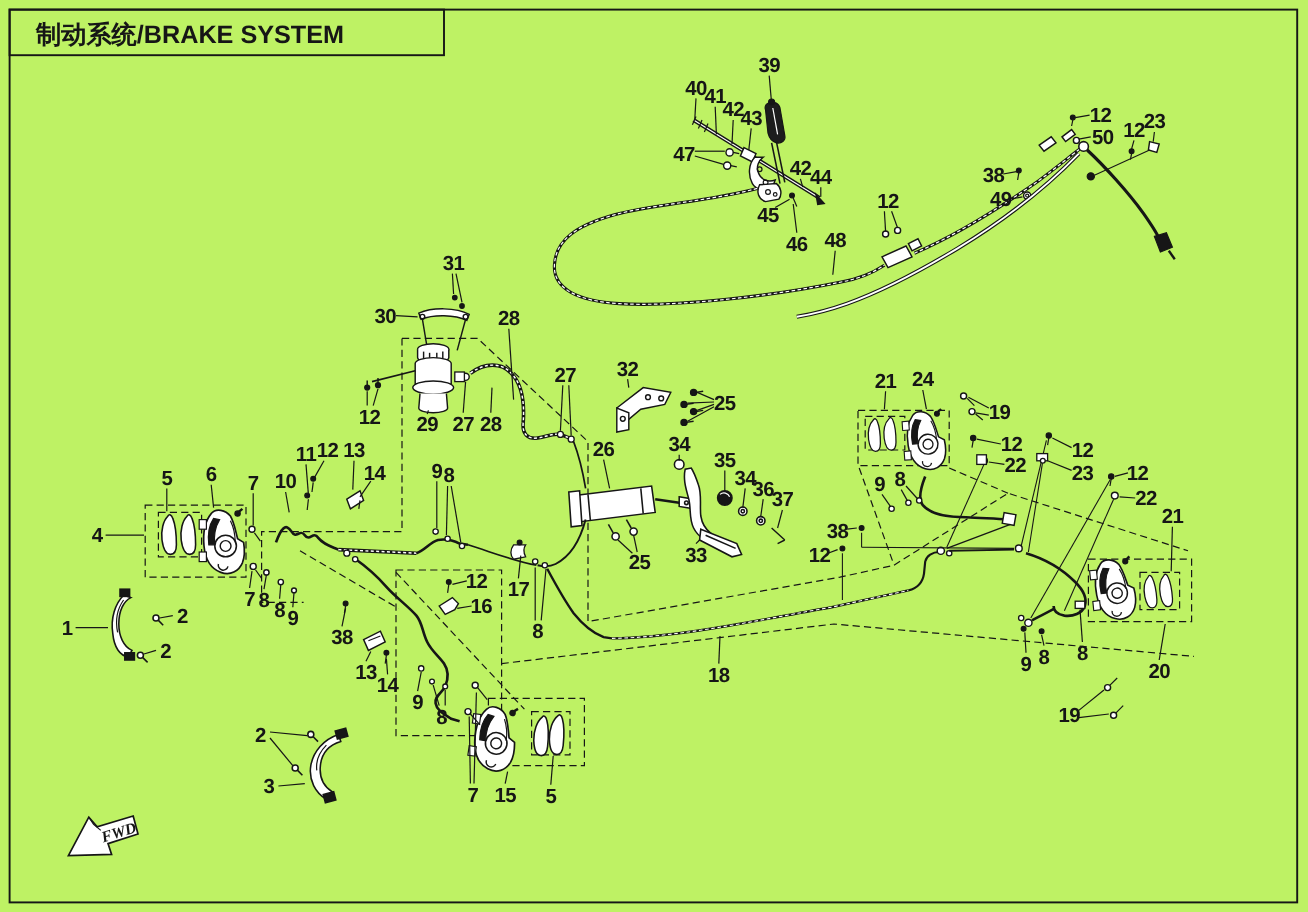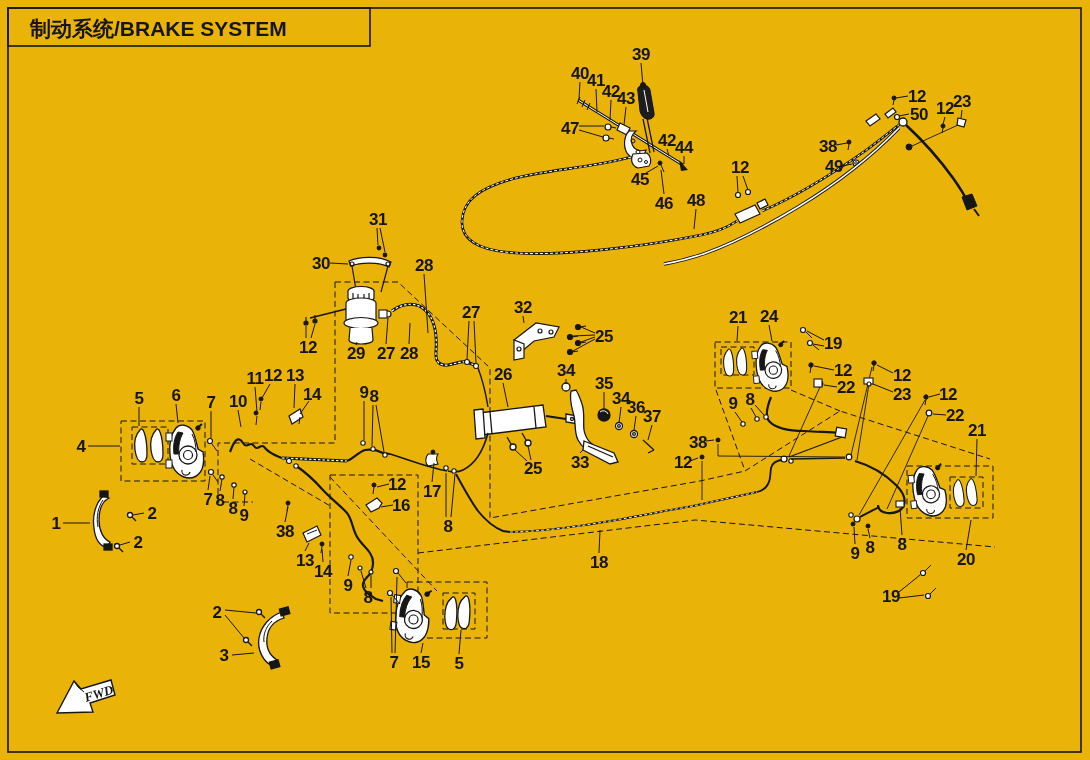--- a/index.html
+++ b/index.html
@@ -1,16 +1,16 @@
 <!DOCTYPE html>
 <html><head>
 <meta charset="utf-8">
 <style>
   html,body{margin:0;padding:0;background:#e8e8e8;}
-  .stage{position:relative;width:1090px;height:760px;background:#eab308;margin:0 auto;
+  .stage{position:relative;width:1090px;height:760px;background:#bef264;margin:0 auto;
          font-family:"Liberation Sans",sans-serif;}
   svg{position:absolute;left:0;top:0;}
   .callout{font-family:"Liberation Sans",sans-serif;font-weight:bold;font-size:17px;
            letter-spacing:-0.5px;}
   .title-text{font-family:"Liberation Sans",sans-serif;font-weight:bold;font-size:21px;}
   .fwd-text{font-family:"Liberation Serif",serif;font-weight:bold;font-style:italic;font-size:13px;}
 </style>
 </head>
 <body>
 

